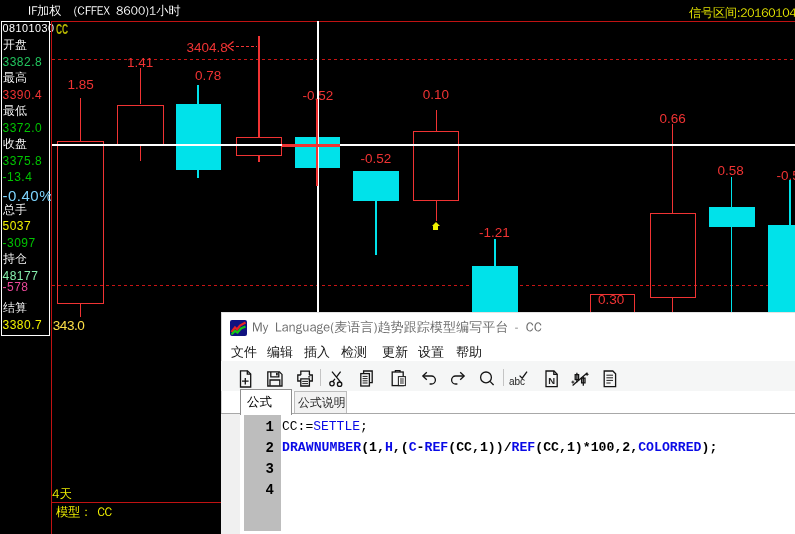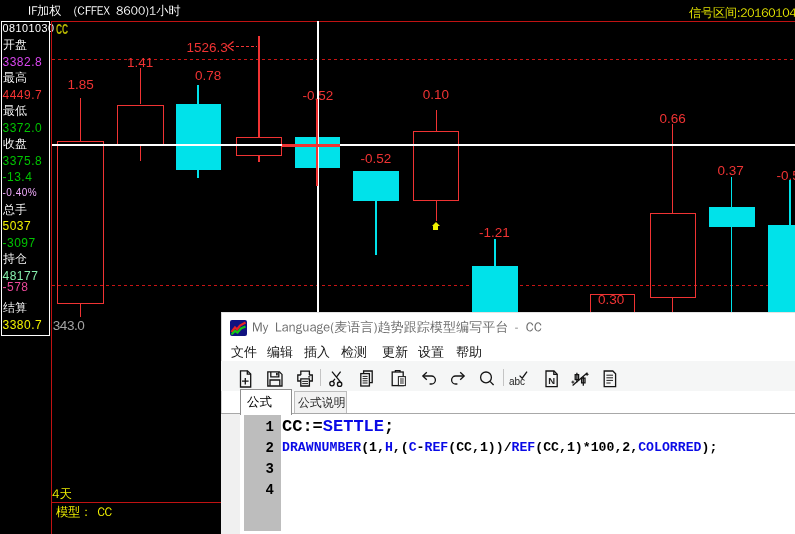--- a/index.html
+++ b/index.html
@@ -16,35 +16,35 @@
   </svg>
 <svg style="position:absolute;left:688.5px;top:5.8px;overflow:visible" width="116" height="15">
     <path transform="translate(0,10.8)" d="M6 1.5Q5.5 1.4 5 1.5Q5.1 0.6 5.1 -0.2V-2.5H10.9V1.5H10.1V0.6H5.9Q5.9 1.1 6 1.5ZM11.1 -4.3Q11.1 -4 11.1 -3.6Q10.5 -3.7 9.9 -3.7H6.3Q5.7 -3.7 5.1 -3.6Q5.1 -4 5.1 -4.3Q5.7 -4.3 6.3 -4.3H9.9Q10.5 -4.3 11.1 -4.3ZM11.1 -6Q11.1 -5.7 11.1 -5.3Q10.5 -5.4 9.9 -5.4H6.3Q5.7 -5.4 5.1 -5.3Q5.1 -5.7 5.1 -6Q5.7 -6 6.3 -6H9.9Q10.5 -6 11.1 -6ZM11.9 -7.8Q11.9 -7.4 11.9 -7.1Q11.3 -7.1 10.6 -7.1H5.6Q5 -7.1 4.4 -7.1Q4.4 -7.4 4.4 -7.8Q5 -7.7 5.6 -7.7H8L6.7 -9.3L7.4 -9.9L8.8 -8.2L8.2 -7.7H10.6Q11.3 -7.7 11.9 -7.8ZM10.1 -1.9H5.9V0H10.1ZM4.3 -9.5Q3.7 -7.8 3 -6.4V-0.1Q3 0.8 3 1.6Q2.5 1.6 2.1 1.6Q2.1 0.8 2.1 -0.1V-5.2Q1.5 -4.4 0.8 -3.7Q0.5 -4.1 0 -4.3Q0.7 -4.9 1.2 -5.5Q2.2 -6.6 2.6 -7.6Q3 -8.6 3.3 -9.7Q3.7 -9.5 4.3 -9.5Z M13.6 -4.5Q12.9 -4.5 12.2 -4.5Q12.2 -4.9 12.2 -5.2Q12.9 -5.2 13.6 -5.2H22.3Q23 -5.2 23.7 -5.2Q23.7 -4.9 23.7 -4.5Q23 -4.5 22.3 -4.5H16.7L16.3 -3.1H21.8L21.5 0.5Q21.5 0.9 21.1 1.1Q20.8 1.4 20.4 1.5Q19.9 1.6 18.9 1.6Q19.1 1 18.6 0.5Q19.1 0.6 19.8 0.6Q20.4 0.6 20.5 0.5Q20.6 0.4 20.6 0.2L20.9 -2.4H15.1L15.8 -4.5ZM14.6 -6.1Q14.7 -7.8 14.6 -9.6H21.2Q21.1 -7.8 21.2 -6.1ZM15.4 -8.9V-6.8H20.4V-8.9Z M32.7 -8.1Q33.2 -7.8 33.7 -7.6Q32.5 -6 31.3 -4.6Q32.9 -3.3 34.3 -1.8L33.5 -1.1Q32.2 -2.6 30.7 -3.9Q28.9 -2.1 27 -0.9Q26.8 -1.4 26.3 -1.7Q28.5 -3.1 30 -4.5Q28.5 -5.8 27 -6.8L27.5 -7.7Q29.2 -6.5 30.7 -5.2Q31.8 -6.6 32.7 -8.1ZM35.5 -9.6Q35.4 -9.3 35.5 -9Q34.9 -9 34.2 -9H25.6V0H35.7V0.6H24.7L24.7 -9.6H34.2Q34.9 -9.6 35.5 -9.6Z M40.3 -0.7H39.4V-7H44.2V-0.7H43.3V-1.3H40.3ZM43.3 -4.5V-6.3H40.3V-4.5ZM43.3 -3.8H40.3V-2H43.3ZM44.8 1.5Q44.9 0.9 44.5 0.5Q44.9 0.5 45.4 0.5Q45.8 0.6 46 0.5Q46.1 0.3 46.1 -0.2V-8.4H41.6Q40.9 -8.4 40.3 -8.4Q40.3 -8.8 40.3 -9.1Q40.9 -9.1 41.6 -9.1H46.9V0.1Q46.9 1.1 46.2 1.4Q45.5 1.6 44.8 1.5ZM37.7 1.6Q37.2 1.6 36.8 1.6Q36.8 0.8 36.8 -0.1V-6.6Q36.8 -7.4 36.8 -8.3Q37.2 -8.2 37.7 -8.3Q37.6 -7.4 37.6 -6.6V-0.1Q37.6 0.8 37.7 1.6ZM39.1 -7.5Q38.5 -8.5 37.7 -9.4L38.3 -10.1Q39.2 -9.1 39.9 -8Z M50.4 -4.9H49V-6.2H50.4ZM50.4 0H49V-1.4H50.4Z M57.8 0H51.8V-0.9L55.3 -3.6Q56.8 -4.7 56.8 -6Q56.8 -7 55.9 -7.4Q55.4 -7.7 54.8 -7.7Q53.9 -7.7 53.3 -7Q52.9 -6.5 52.8 -5.8L51.8 -6.1Q52.2 -7.7 53.5 -8.3Q54.1 -8.6 54.9 -8.6Q56.2 -8.6 57.1 -7.8L57.3 -7.5L57.6 -7.1Q57.8 -6.6 57.8 -6Q57.8 -4.4 56 -3L53.2 -0.9H57.8Z M65 -4.2Q65 -2.5 64.3 -1.2Q63.4 0.1 61.9 0.1Q60.1 0.1 59.2 -1.6Q58.7 -2.7 58.7 -4.2Q58.7 -6.1 59.5 -7.3Q60.3 -8.6 61.8 -8.6Q63.7 -8.6 64.5 -6.7Q65 -5.6 65 -4.2ZM64 -4Q64 -6.5 63 -7.3L62.7 -7.5Q62.3 -7.7 61.8 -7.7Q60.3 -7.7 59.9 -5.7Q59.7 -5 59.7 -4.3Q59.7 -1.9 60.7 -1.1Q61.2 -0.7 61.9 -0.7Q63.3 -0.7 63.8 -2.5Q64 -3.2 64 -4Z M72 0H66.1V-0.8H68.6V-7.2Q67.6 -6 66.3 -5.4V-6.4Q68 -7.3 68.9 -8.4H69.7V-0.8H72Z M79 -2.8Q79 -1.4 78 -0.6Q77.2 0.1 76 0.1Q74.2 0.1 73.3 -1.6Q72.8 -2.6 72.8 -4Q72.8 -6.3 73.9 -7.6Q74.7 -8.6 76.2 -8.6Q77.9 -8.6 78.7 -7.2Q78.8 -7 78.9 -6.7L78 -6.4Q77.5 -7.7 76.2 -7.7Q74.2 -7.7 73.8 -5.1Q73.7 -4.5 73.7 -3.8H73.8Q74.1 -4.8 75.2 -5.3Q75.7 -5.5 76.3 -5.5Q77.6 -5.5 78.4 -4.6Q79 -3.8 79 -2.8ZM78.1 -2.7Q78.1 -3.7 77.3 -4.3Q76.8 -4.7 76.1 -4.7Q75.1 -4.7 74.5 -3.9Q74 -3.4 74 -2.6Q74 -1.7 74.8 -1.1Q75.3 -0.7 76 -0.7Q77.1 -0.7 77.7 -1.5Q78.1 -2 78.1 -2.7Z M86.1 -4.2Q86.1 -2.5 85.3 -1.2Q84.5 0.1 83 0.1Q81.2 0.1 80.3 -1.6Q79.7 -2.7 79.7 -4.2Q79.7 -6.1 80.6 -7.3Q81.4 -8.6 82.9 -8.6Q84.7 -8.6 85.6 -6.7Q86.1 -5.6 86.1 -4.2ZM85 -4Q85 -6.5 84 -7.3L83.8 -7.5Q83.4 -7.7 82.9 -7.7Q81.4 -7.7 80.9 -5.7Q80.8 -5 80.8 -4.3Q80.8 -1.9 81.8 -1.1Q82.3 -0.7 83 -0.7Q84.4 -0.7 84.9 -2.5Q85 -3.2 85 -4Z M93.1 0H87.2V-0.8H89.7V-7.2Q88.6 -6 87.4 -5.4V-6.4Q89.1 -7.3 90 -8.4H90.7V-0.8H93.1Z M100.2 -4.2Q100.2 -2.5 99.4 -1.2Q98.5 0.1 97 0.1Q95.3 0.1 94.4 -1.6Q93.8 -2.7 93.8 -4.2Q93.8 -6.1 94.6 -7.3Q95.5 -8.6 96.9 -8.6Q98.8 -8.6 99.6 -6.7Q100.2 -5.6 100.2 -4.2ZM99.1 -4Q99.1 -6.5 98.1 -7.3L97.8 -7.5Q97.4 -7.7 96.9 -7.7Q95.4 -7.7 95 -5.7Q94.9 -5 94.9 -4.3Q94.9 -1.9 95.9 -1.1Q96.3 -0.7 97 -0.7Q98.4 -0.7 98.9 -2.5Q99.1 -3.2 99.1 -4Z M107.3 -2H105.9V0H104.9V-2H100.7V-2.7L104.6 -8.4H105.9V-2.8H107.3ZM104.9 -2.8V-7.6L101.8 -2.8Z M114.3 -2H112.9V0H111.9V-2H107.8V-2.7L111.6 -8.4H112.9V-2.8H114.3ZM111.9 -2.8V-7.6L108.9 -2.8Z" fill="#e8e800"></path>
   </svg>
 <div class="a" style="left:51px;top:20.5px;width:744px;height:1.2px;background:#c01212"></div>
 <div class="a" style="left:1px;top:20.8px;width:46.5px;height:313.4px;border:1px solid #fff;"></div>
 <div class="num" style="top:22.4px;color:#ffffff;font-size:10.8px">08101030</div>
 <svg style="position:absolute;left:3.0px;top:38.4px;overflow:visible" width="26" height="15">
     <path transform="translate(0,10.6)" d="M8.1 1.5Q7.6 1.4 7.2 1.5Q7.2 0.6 7.2 -0.3V-4.1H4.5V-3Q4.5 -1.4 3.6 -0.1Q2.6 1.1 1.1 1.6Q1 1 0.5 0.8Q1.8 0.5 2.7 -0.5Q3.7 -1.6 3.7 -3V-4.1H1.9Q1.2 -4.1 0.4 -4.1Q0.5 -4.5 0.4 -4.9Q1.2 -4.8 1.9 -4.8H3.7V-8.4H2.7Q2 -8.4 1.2 -8.4Q1.3 -8.8 1.2 -9.2Q2 -9.2 2.7 -9.2H9.4Q10.1 -9.2 10.9 -9.2Q10.8 -8.8 10.9 -8.4Q10.1 -8.4 9.4 -8.4H8.1V-4.8H10Q10.8 -4.8 11.5 -4.9Q11.5 -4.5 11.5 -4.1Q10.8 -4.1 10 -4.1H8.1V-0.3Q8.1 0.6 8.1 1.5ZM7.2 -4.8V-8.4H4.5V-4.8Z M13.7 -5.7Q13.1 -5.7 12.5 -5.7Q12.6 -6 12.5 -6.3Q13.1 -6.3 13.7 -6.3H15V-8.7Q15.6 -8.7 16.3 -8.7Q16.6 -9 16.9 -9.7Q17.3 -9.5 17.7 -9.4Q17.6 -9.1 17.4 -8.7H20.8V-6.3H21.9Q22.5 -6.3 23.1 -6.3Q23 -6 23.1 -5.7Q22.5 -5.7 21.9 -5.7H20.8V-3.7Q20.8 -3.3 20.5 -3Q20.1 -2.5 18.9 -2.6Q19 -3.1 18.6 -3.5Q18.9 -3.5 19.4 -3.5Q19.9 -3.5 20 -3.5Q20.1 -3.6 20.1 -4V-5.7H17.4L18.6 -4.4L17.9 -3.8L16.6 -5.3L17.1 -5.7H15.8V-5Q15.8 -3.9 15 -3Q14.1 -2.1 13 -1.8Q12.9 -2.3 12.5 -2.6Q13.5 -2.7 14.3 -3.4Q15 -4.1 15 -5L15 -5.7ZM16.6 -8.2H15.8V-6.3H17.9L16.6 -7.7L17.1 -8.2H16.9Q16.8 -8.1 16.7 -8Q16.6 -8.1 16.6 -8.2ZM20.1 -6.3V-8.2H17.4L18.6 -6.9L17.9 -6.3ZM23.5 0.7Q23.5 1 23.5 1.3Q22.9 1.3 22.3 1.3H13.7Q13.1 1.3 12.5 1.3Q12.6 1 12.5 0.7L13.9 0.8V-2.2H21.7V0.8H22.3Q22.9 0.8 23.5 0.7ZM19.2 0.8H20.9V-1.6H19.2ZM18.4 0.8V-1.6H17V0.8ZM16.1 0.8V-1.6H14.7Q14.7 -0.8 14.7 0.8Z" fill="#ffffff"></path>
   </svg>
-<div class="num" style="top:55.2px;color:#d946ef;font-size:12px">3382.8</div>
+<div class="num" style="top:55.2px;color:#22c55e;font-size:12px">3382.8</div>
 <svg style="position:absolute;left:3.0px;top:71.3px;overflow:visible" width="26" height="15">
     <path transform="translate(0,10.6)" d="M5.7 1.4Q5.2 1.4 4.8 1.4Q4.8 0.6 4.8 -0.2V-0.5Q3.4 -0.1 2.4 0.2L0.6 0.8Q0.6 0.2 0.4 -0.2Q1.2 -0.3 2 -0.4V-4.8H1.3Q0.8 -4.8 0.2 -4.7Q0.2 -5 0.2 -5.3Q0.8 -5.3 1.3 -5.3H10.3Q10.8 -5.3 11.4 -5.3Q11.3 -5 11.4 -4.7Q10.8 -4.8 10.3 -4.8H5.6V-1.2L6.2 -1.3L6.2 -0.9L5.6 -0.7V0.6Q7 0.2 8 -0.9Q7.2 -2 6.9 -3.5Q6.5 -3.5 6.1 -3.5Q6.1 -3.8 6.1 -4.1Q6.6 -4 7.2 -4H10.2Q10.1 -2.2 8.9 -0.8Q9.9 0.2 11.4 0.5Q11.1 0.8 11 1.3Q9.5 0.9 8.5 -0.2Q7.5 0.8 6.1 1.3Q5.9 1 5.6 0.7Q5.6 1.1 5.7 1.4ZM2.1 -6.1Q2.2 -7.8 2.1 -9.5H9.6Q9.5 -7.8 9.6 -6.1ZM7.6 -3.5Q7.9 -2.3 8.4 -1.4Q9.1 -2.4 9.4 -3.5ZM4.8 -3.9V-4.8H2.8V-3.9ZM4.8 -2.4V-3.4H2.8V-2.4ZM4.8 -1.8H2.8V-0.5Q3.7 -0.7 4.8 -1ZM2.9 -8.9V-8H8.8V-8.9ZM2.9 -7.5V-6.6H8.8V-7.5Z M16 -0.1H15.2V-2.7H20.5V-0.4H16ZM22 0.1V-3.6H13.9L13.9 -0.2Q13.9 0.6 13.9 1.4Q13.5 1.4 13.1 1.4Q13.1 0.6 13.1 -0.2V-4.2L22.8 -4.2V0.4Q22.8 0.8 22.5 1.1Q22 1.5 20.7 1.5Q20.8 0.9 20.5 0.5Q20.8 0.6 21.3 0.6Q21.8 0.6 21.9 0.5Q22 0.4 22 0.1ZM15 -5.1Q15.2 -6.3 15 -7.4H20.7Q20.6 -6.3 20.7 -5.1ZM23.3 -8.9Q23.2 -8.6 23.3 -8.3Q22.7 -8.3 22.1 -8.3H18.3Q18.3 -8.3 18.2 -8.3H13.7Q13.1 -8.3 12.5 -8.3Q12.6 -8.6 12.5 -8.9Q13.1 -8.9 13.7 -8.9H17.4L16.5 -9.5L17 -10.2L18.8 -9.1L18.7 -8.9H22.1Q22.7 -8.9 23.3 -8.9ZM19.7 -2.1H16V-0.9H19.7ZM15.8 -6.9V-5.7H19.9L19.9 -6.9Z" fill="#ffffff"></path>
   </svg>
-<div class="num" style="top:88.1px;color:#f23333;font-size:12px">4449.7</div>
+<div class="num" style="top:88.1px;color:#f23333;font-size:12px">3390.4</div>
 <svg style="position:absolute;left:3.0px;top:104.1px;overflow:visible" width="26" height="15">
     <path transform="translate(0,10.6)" d="M5.7 1.4Q5.2 1.4 4.8 1.4Q4.8 0.6 4.8 -0.2V-0.5Q3.4 -0.1 2.4 0.2L0.6 0.8Q0.6 0.2 0.4 -0.2Q1.2 -0.3 2 -0.4V-4.8H1.3Q0.8 -4.8 0.2 -4.7Q0.2 -5 0.2 -5.3Q0.8 -5.3 1.3 -5.3H10.3Q10.8 -5.3 11.4 -5.3Q11.3 -5 11.4 -4.7Q10.8 -4.8 10.3 -4.8H5.6V-1.2L6.2 -1.3L6.2 -0.9L5.6 -0.7V0.6Q7 0.2 8 -0.9Q7.2 -2 6.9 -3.5Q6.5 -3.5 6.1 -3.5Q6.1 -3.8 6.1 -4.1Q6.6 -4 7.2 -4H10.2Q10.1 -2.2 8.9 -0.8Q9.9 0.2 11.4 0.5Q11.1 0.8 11 1.3Q9.5 0.9 8.5 -0.2Q7.5 0.8 6.1 1.3Q5.9 1 5.6 0.7Q5.6 1.1 5.7 1.4ZM2.1 -6.1Q2.2 -7.8 2.1 -9.5H9.6Q9.5 -7.8 9.6 -6.1ZM7.6 -3.5Q7.9 -2.3 8.4 -1.4Q9.1 -2.4 9.4 -3.5ZM4.8 -3.9V-4.8H2.8V-3.9ZM4.8 -2.4V-3.4H2.8V-2.4ZM4.8 -1.8H2.8V-0.5Q3.7 -0.7 4.8 -1ZM2.9 -8.9V-8H8.8V-8.9ZM2.9 -7.5V-6.6H8.8V-7.5Z M20.8 0.8 20 1.3 18.8 -0.3 19.5 -0.9ZM17.4 -4.5V-0.1L19.3 -1.8L19.7 -1.3Q19.2 -1 18.4 -0.1Q17.5 0.9 16.9 1.5L16.4 0.9Q16.5 0.5 16.5 0V-6.7Q16.5 -7.5 16.5 -8.4Q16.9 -8.3 17.4 -8.4Q17.4 -8.3 17.4 -8.2Q18.1 -8.1 19.5 -8.3V-8.4Q19.6 -8.4 19.7 -8.4Q20.8 -8.6 21.2 -8.8Q21.7 -9 22 -9.3Q22.2 -9 22.5 -8.6Q22.2 -8.3 21.8 -8.1Q21.3 -8 20.4 -7.8L20.3 -6.4Q20.3 -5.5 20.4 -5.2H21.9Q22.6 -5.2 23.3 -5.2Q23.2 -4.8 23.3 -4.5Q22.6 -4.5 21.9 -4.5H20.4Q20.8 -1.5 22.7 0.2Q22.7 -0.7 22.6 -1.6Q23 -1.3 23.5 -1.3Q23.6 -0.1 23.5 1Q23.5 1.3 23.1 1.4Q23 1.5 22.8 1.4Q20 -0.7 19.6 -4.5ZM17.4 -7.5V-5.2H19.5L19.5 -7.7ZM16.1 -9.2Q15.6 -7.6 14.9 -6.3V-0.1Q14.9 0.8 14.9 1.6Q14.5 1.5 14 1.6Q14.1 0.8 14.1 -0.1V-5Q13.5 -4.3 12.7 -3.6Q12.5 -4 12 -4.2Q12.6 -4.8 13.2 -5.4Q14.1 -6.4 14.6 -7.4Q14.9 -8.4 15.2 -9.5Q15.6 -9.3 16.1 -9.2Z" fill="#ffffff"></path>
   </svg>
 <div class="num" style="top:120.9px;color:#00c400;font-size:12px">3372.0</div>
 <svg style="position:absolute;left:3.0px;top:136.9px;overflow:visible" width="26" height="15">
     <path transform="translate(0,10.6)" d="M3.9 1.4Q3.4 1.4 3 1.4Q3 0.6 3 -0.3V-2.4Q2.1 -2.1 0.7 -1.4L0.5 -2.2Q0.6 -2.4 0.6 -2.7V-5.8Q0.6 -6.7 0.6 -7.5Q1 -7.5 1.5 -7.5Q1.4 -6.7 1.4 -5.8V-2.6L3 -3.1V-7.7Q3 -8.6 3 -9.4Q3.4 -9.4 3.9 -9.4Q3.9 -8.6 3.9 -7.7V-0.3Q3.9 0.6 3.9 1.4ZM6.3 -9.4Q6.8 -9.3 7.3 -9.3Q7.1 -8.2 6.8 -7.3L6.7 -7.1H9.8Q10.4 -7.1 11.1 -7.1Q11.1 -6.8 11.1 -6.4L9.7 -6.4Q9.6 -3.6 8.4 -1.7Q9.6 -0.2 11.6 0.6Q11.2 0.8 11 1.3Q9.1 0.5 8 -1Q6.7 0.9 4.5 1.7Q4.4 1.1 4 0.8Q6.3 0.1 7.5 -1.7Q6.4 -3.4 6.2 -5.6Q5.7 -4.5 4.9 -3.4Q4.6 -3.7 4 -3.8Q4.6 -4.5 5.1 -5.5Q5.7 -6.5 6 -7.5Q6.2 -8.5 6.3 -9.4ZM6.9 -6.4Q6.9 -5.2 7.2 -4.2Q7.5 -3.2 7.9 -2.4Q8.7 -4.1 8.8 -6.4Z M13.7 -5.7Q13.1 -5.7 12.5 -5.7Q12.6 -6 12.5 -6.3Q13.1 -6.3 13.7 -6.3H15V-8.7Q15.6 -8.7 16.3 -8.7Q16.6 -9 16.9 -9.7Q17.3 -9.5 17.7 -9.4Q17.6 -9.1 17.4 -8.7H20.8V-6.3H21.9Q22.5 -6.3 23.1 -6.3Q23 -6 23.1 -5.7Q22.5 -5.7 21.9 -5.7H20.8V-3.7Q20.8 -3.3 20.5 -3Q20.1 -2.5 18.9 -2.6Q19 -3.1 18.6 -3.5Q18.9 -3.5 19.4 -3.5Q19.9 -3.5 20 -3.5Q20.1 -3.6 20.1 -4V-5.7H17.4L18.6 -4.4L17.9 -3.8L16.6 -5.3L17.1 -5.7H15.8V-5Q15.8 -3.9 15 -3Q14.1 -2.1 13 -1.8Q12.9 -2.3 12.5 -2.6Q13.5 -2.7 14.3 -3.4Q15 -4.1 15 -5L15 -5.7ZM16.6 -8.2H15.8V-6.3H17.9L16.6 -7.7L17.1 -8.2H16.9Q16.8 -8.1 16.7 -8Q16.6 -8.1 16.6 -8.2ZM20.1 -6.3V-8.2H17.4L18.6 -6.9L17.9 -6.3ZM23.5 0.7Q23.5 1 23.5 1.3Q22.9 1.3 22.3 1.3H13.7Q13.1 1.3 12.5 1.3Q12.6 1 12.5 0.7L13.9 0.8V-2.2H21.7V0.8H22.3Q22.9 0.8 23.5 0.7ZM19.2 0.8H20.9V-1.6H19.2ZM18.4 0.8V-1.6H17V0.8ZM16.1 0.8V-1.6H14.7Q14.7 -0.8 14.7 0.8Z" fill="#ffffff"></path>
   </svg>
 <div class="num" style="top:153.8px;color:#00c400;font-size:12px">3375.8</div>
 <div class="num" style="top:170.2px;color:#00c400;font-size:12px">-13.4</div>
-<div class="num" style="top:186.6px;color:#f0abfc;font-size:10px">-0.40%</div>
+<div class="num" style="top:186.6px;color:#7dd3fc;font-size:15px">-0.40%</div>
 <svg style="position:absolute;left:3.0px;top:202.6px;overflow:visible" width="26" height="15">
     <path transform="translate(0,10.6)" d="M3.1 -3.1H2.2V-7.3H4.6Q3.8 -8.2 2.8 -9.1L3.4 -9.7Q4.4 -8.8 5.3 -7.8L4.7 -7.3H6.9Q6.6 -7.5 6.3 -7.5L6.9 -8.2Q7.6 -9.1 7.6 -9.1L8.3 -9.9Q8.6 -9.6 9 -9.3L8.3 -8.5L7.5 -7.7L7.1 -7.3H9.8V-3.1H8.9V-3.8H3.1ZM8.9 -6.7H3.1V-4.4H8.9ZM10.9 0.9Q10.2 -0.2 9.4 -1.1L10.1 -1.7Q10.9 -0.7 11.7 0.4ZM6.6 -0.6Q6 -1.6 5.2 -2.4L5.8 -3Q6.8 -2.2 7.4 -1ZM8.9 -0.9Q9.3 -0.7 9.7 -0.6L9.4 0.9Q9.3 1.2 9.2 1.4Q9 1.6 8.8 1.6H4.3Q3.8 1.6 3.4 1.2Q3.1 0.9 3.1 0.4V-1Q3.1 -1.8 3 -2.6Q3.5 -2.6 4 -2.6Q3.9 -1.8 3.9 -1V0.4Q3.9 0.6 4 0.7Q4.2 0.9 4.3 0.9H8.2Q8.4 0.9 8.5 0.7Q8.7 0.6 8.7 0.3ZM-0.1 0.8Q0.7 -0.5 1.3 -1.9L2.1 -1.6Q1.5 -0.1 0.7 1.2Z M17.5 -0.2V-3.2H13.7Q13 -3.2 12.2 -3.1Q12.3 -3.5 12.2 -3.9Q13 -3.9 13.7 -3.9H17.5V-5.9H15Q14.3 -5.9 13.5 -5.9Q13.6 -6.3 13.5 -6.7Q14.3 -6.7 15 -6.7H17.5V-8.8Q15.4 -8.7 13.3 -8.5L12.9 -9.4Q14.8 -9.3 17.8 -9.6Q20.4 -9.8 21.9 -10Q21.9 -9.5 21.9 -9Q20.7 -9 18.3 -8.9V-6.7H20.7Q21.5 -6.7 22.2 -6.7Q22.2 -6.3 22.2 -5.9Q21.5 -5.9 20.7 -5.9H18.3V-3.9H22Q22.8 -3.9 23.5 -3.9Q23.5 -3.5 23.5 -3.1Q22.8 -3.2 22 -3.2H18.3V0.1Q18.3 0.9 17.8 1.2Q17.3 1.6 16.1 1.6Q16.2 0.9 15.8 0.5Q16.2 0.5 16.7 0.5Q17.2 0.6 17.3 0.4Q17.5 0.3 17.5 -0.2Z" fill="#ffffff"></path>
   </svg>
 <div class="num" style="top:219.4px;color:#f2f200;font-size:12px">5037</div>
 <div class="num" style="top:235.9px;color:#00c400;font-size:12px">-3097</div>
 <svg style="position:absolute;left:3.0px;top:251.9px;overflow:visible" width="26" height="15">
     <path transform="translate(0,10.6)" d="M7.3 -1.3 6.6 -0.7 5.2 -2.4 5.9 -3ZM8.6 0V-3.2H5.9Q5.3 -3.2 4.7 -3.2Q4.7 -3.5 4.7 -3.8Q5.3 -3.8 5.9 -3.8H8.6Q8.6 -4.3 8.6 -4.9Q9 -4.8 9.5 -4.9Q9.4 -4.3 9.4 -3.8H10.4Q11 -3.8 11.6 -3.8Q11.6 -3.5 11.6 -3.2Q11 -3.2 10.4 -3.2H9.4V0.3Q9.4 0.8 9.1 1.1Q8.6 1.5 7.3 1.5Q7.4 1 7 0.5Q7.4 0.6 7.9 0.6Q8.4 0.6 8.5 0.5Q8.6 0.4 8.6 0ZM11.3 -5.8Q11.3 -5.4 11.3 -5.1Q10.7 -5.1 10.1 -5.1H6Q5.3 -5.1 4.7 -5.1Q4.8 -5.4 4.7 -5.8Q5.3 -5.7 6 -5.7H7.6V-7.4H6.3Q5.7 -7.4 5.1 -7.3Q5.2 -7.7 5.1 -8Q5.7 -8 6.3 -8H7.6V-8.1Q7.6 -9 7.5 -9.8Q8 -9.8 8.4 -9.8Q8.4 -9 8.4 -8.1V-8H9.8Q10.4 -8 11 -8Q10.9 -7.7 11 -7.3Q10.4 -7.4 9.8 -7.4H8.4V-5.7H10.1Q10.7 -5.7 11.3 -5.8ZM0.1 -3.3Q1.3 -3.5 2.4 -3.9V-6.4H1.6Q0.9 -6.4 0.3 -6.4Q0.3 -6.7 0.3 -7Q0.9 -7 1.6 -7H2.4V-8Q2.4 -8.8 2.4 -9.6Q2.9 -9.6 3.4 -9.6Q3.3 -8.8 3.3 -8V-7L4.8 -7Q4.8 -6.7 4.8 -6.4L3.3 -6.4V-4.3L4.6 -4.8L4.7 -4.3L3.3 -3.7V0.2Q3.3 1.2 2.5 1.5Q1.8 1.7 1 1.6Q1.1 1 0.7 0.7Q1.1 0.7 1.6 0.7Q2.1 0.7 2.2 0.6Q2.4 0.5 2.4 -0.1V-3.3L1.8 -3L0.6 -2.4Q0.4 -3 0.1 -3.3Z M16.9 1.4Q16.4 1.4 16 1Q15.6 0.7 15.6 0.1L15.6 -5.1L20.5 -5.1V-2.3Q20.5 -1.8 19.9 -1.5Q19.3 -1.1 18.5 -1.1Q18.6 -1.7 18.2 -2.2Q18.5 -2.2 19 -2.2Q19.5 -2.2 19.5 -2.2Q19.6 -2.3 19.6 -2.4V-4.3L16.5 -4.3V0.1Q16.5 0.3 16.6 0.4Q16.8 0.6 16.9 0.6H21.4Q21.9 0.6 22 0.1L22.3 -1.1Q22.7 -0.9 23.1 -0.8L22.8 0.8Q22.7 1 22.5 1.2Q22.3 1.4 22.1 1.4ZM17.7 -9.7Q18.1 -9.4 18.6 -9.2L18.3 -8.7Q18.7 -8.2 19.3 -7.5Q20.3 -6.3 21.8 -5.5Q22.6 -5 23.5 -4.7Q23.1 -4.4 22.9 -4Q21.2 -4.6 19.9 -5.8Q18.7 -6.9 17.9 -8Q16.5 -6 14.7 -4.6Q13.8 -3.9 12.8 -3.5Q12.6 -4 12.2 -4.3Q13.2 -4.7 14.2 -5.3Q15.7 -6.3 16.4 -7.5Q17.1 -8.5 17.7 -9.7Z" fill="#ffffff"></path>
   </svg>
 <div class="num" style="top:268.7px;color:#86efac;font-size:12px">48177</div>
 <div class="num" style="top:280px;color:#ec4899;font-size:12px">-578</div>
@@ -93,28 +93,28 @@
 <div class="a" style="left:433.1px;top:226.0px;width:5.2px;height:4.3px;background:#f2f200"></div>
 <div class="lbl" style="left:67.4px;top:77.1px">1.85</div>
 <div class="lbl" style="left:127.1px;top:55.2px">1.41</div>
 <div class="lbl" style="left:195px;top:68.2px">0.78</div>
 <div class="lbl" style="left:302.6px;top:88.2px">-0.52</div>
 <div class="lbl" style="left:360.4px;top:151px">-0.52</div>
 <div class="lbl" style="left:422.8px;top:86.5px">0.10</div>
 <div class="lbl" style="left:478.9px;top:225px">-1.21</div>
 <div class="lbl" style="left:597.9px;top:292px">0.30</div>
 <div class="lbl" style="left:659.4px;top:110.6px">0.66</div>
-<div class="lbl" style="left:717.5px;top:162.9px">0.37</div>
+<div class="lbl" style="left:717.5px;top:162.9px">0.58</div>
 <div class="lbl" style="left:776.4px;top:167.6px">-0.5</div>
-<div class="lbl" style="left:186.5px;top:40.0px">1526.3</div>
+<div class="lbl" style="left:186.5px;top:40.0px">3404.8</div>
 <div class="a" style="left:231px;top:45.8px;width:26px;height:1.2px;background:repeating-linear-gradient(90deg,#f03333 0 3px,transparent 3px 5px)"></div>
 <svg class="a" style="left:226px;top:41px" width="10" height="11" viewBox="0 0 10 11">
     <path d="M7.5,0.5 L1.5,5.2 M1.5,5.2 L7.5,9.8" stroke="#f03333" stroke-width="1.4" fill="none"></path>
   </svg>
-<div class="lbl" style="left:52.7px;top:318.2px;color:#a3a3a3;letter-spacing:-.4px">343.0</div>
+<div class="lbl" style="left:52.7px;top:318.2px;color:#fde047;letter-spacing:-.4px">343.0</div>
 <div class="a" style="left:56px;top:20.6px;color:#b8b800;font-size:14px;font-weight:bold;transform:scaleX(.6);transform-origin:0 0;white-space:nowrap">CC</div>
 <svg style="position:absolute;left:52.0px;top:486.8px;overflow:visible" width="21" height="15">
     <path transform="translate(0,11.0)" d="M7.1 -2H5.7V0H4.7V-2H0.4V-2.7L4.3 -8.6H5.7V-2.8H7.1ZM4.7 -2.8V-7.7L1.5 -2.8Z M10 -5.1Q9.3 -5.1 8.5 -5Q8.5 -5.4 8.5 -5.9Q9.3 -5.8 10 -5.8H13.1V-8.9H11.1Q10.3 -8.9 9.5 -8.9Q9.6 -9.3 9.5 -9.7Q10.3 -9.7 11.1 -9.7H16.3Q17.1 -9.7 17.9 -9.7Q17.8 -9.3 17.9 -8.9Q17.1 -8.9 16.3 -8.9H14V-5.8H17.4Q18.2 -5.8 19 -5.9Q18.9 -5.4 19 -5Q18.2 -5.1 17.4 -5.1H14.2Q14.8 -3 15.8 -1.7Q17.2 -0.1 19.4 0.4Q19 0.8 18.9 1.3Q17.1 0.8 15.8 -0.5Q14.5 -1.8 13.7 -3.7Q13.2 -2 11.9 -0.6Q10.6 0.7 8.8 1.3Q8.6 0.8 8 0.6Q10.1 0.1 11.5 -1.5Q12.9 -3.1 13.1 -5.1Z" fill="#f2f200"></path>
   </svg>
 <svg style="position:absolute;left:55.5px;top:505.4px;overflow:visible" width="57" height="15">
     <path transform="translate(0,11.0)" d="M5.6 -1.5Q5.1 -1.5 4.5 -1.5Q4.6 -1.7 4.5 -2Q5.1 -2 5.6 -2H7.6Q7.6 -2.2 7.6 -2.3V-3H5.4Q5.5 -4.9 5.4 -6.8H6.3V-8.2H5.5Q5 -8.2 4.5 -8.2Q4.5 -8.4 4.5 -8.7Q5 -8.7 5.5 -8.7H6.3Q6.2 -9.4 6.2 -10.1Q6.7 -10.1 7.1 -10.1Q7.1 -9.4 7.1 -8.7H9Q9 -9.4 9 -10.1Q9.4 -10.1 9.8 -10.1Q9.8 -9.4 9.8 -8.7H10.8Q11.3 -8.7 11.8 -8.7Q11.8 -8.4 11.8 -8.2Q11.3 -8.2 10.8 -8.2H9.8V-6.8H10.7Q10.6 -4.9 10.7 -3H8.4L8.4 -2H10.8Q11.3 -2 11.8 -2Q11.8 -1.7 11.8 -1.5Q11.3 -1.5 10.8 -1.5H8.8Q9.9 0.3 12 0.6Q11.6 0.9 11.5 1.4Q10.5 1.2 9.6 0.5Q8.8 -0.2 8.2 -1.2Q7.8 -0.2 6.9 0.5Q6 1.3 4.8 1.6Q4.7 1.1 4.2 0.8Q5.3 0.7 6.2 0Q7.1 -0.6 7.4 -1.5ZM6.2 -6.2V-5.1H9.9V-6.2ZM6.2 -4.6V-3.5H9.9V-4.6ZM9 -6.8V-8.2H7.1V-6.8ZM0.9 -1.3Q0.6 -1.6 0 -1.6Q0.8 -3 1.5 -5L2.1 -6.7L0.5 -6.7Q0.5 -7 0.5 -7.3L2.2 -7.2V-8.6Q2.2 -9.4 2.2 -10.2Q2.7 -10.2 3.1 -10.2Q3.1 -9.4 3.1 -8.6V-7.2L4.7 -7.3Q4.7 -7 4.7 -6.7L3.1 -6.7V-5.4L3.5 -5.6L4.6 -4.1L3.8 -3.6L3.1 -4.6V-0.3Q3.1 0.5 3.1 1.4Q2.7 1.3 2.2 1.4Q2.2 0.5 2.2 -0.3V-4.2Q1.9 -3.5 1.5 -2.6Z M22.2 -4.5V-8.4Q22.2 -9.3 22.1 -10.1Q22.6 -10.1 23 -10.1Q23 -9.3 23 -8.4V-4.2Q23 -3.6 22.6 -3.3Q22.1 -2.8 20.8 -2.9Q20.9 -3.5 20.5 -3.9Q20.9 -3.9 21.4 -3.9Q21.9 -3.8 22 -3.9Q22.2 -4 22.2 -4.5ZM20.6 -4.6Q20.2 -4.6 19.7 -4.6Q19.7 -5.4 19.7 -6.3V-7.6Q19.7 -8.5 19.7 -9.3Q20.2 -9.3 20.6 -9.3Q20.6 -8.5 20.6 -7.6V-6.3Q20.6 -5.4 20.6 -4.6ZM17.3 -3.3Q16.9 -3.4 16.4 -3.3Q16.4 -4.2 16.4 -5.1V-6.4H14.9Q15 -5.1 14.4 -4.1Q13.9 -3.2 13.1 -2.7Q12.9 -3.1 12.4 -3.3Q13.2 -3.7 13.6 -4.4Q14.1 -5.2 14.1 -6.4H13.4Q12.7 -6.4 12.1 -6.4Q12.1 -6.8 12.1 -7.1Q12.7 -7.1 13.4 -7.1H14.1V-9.1L12.8 -9.1Q12.8 -9.4 12.8 -9.7Q13.4 -9.7 14 -9.7H17.3Q17.9 -9.7 18.6 -9.7Q18.5 -9.4 18.6 -9.1Q17.9 -9.1 17.3 -9.1V-7.1L18.9 -7.1Q18.9 -6.8 18.9 -6.4L17.3 -6.4V-5.1Q17.3 -4.2 17.3 -3.3ZM16.4 -7.1V-9.1H14.9V-7.1ZM23.9 0.7Q23.8 1.1 23.9 1.4Q23.2 1.4 22.5 1.4H13.5Q12.8 1.4 12.1 1.4Q12.2 1.1 12.1 0.7Q12.8 0.8 13.5 0.8H17.5V-1.1H14.6Q13.9 -1.1 13.3 -1.1Q13.3 -1.4 13.3 -1.7Q13.9 -1.7 14.6 -1.7H17.5L17.5 -3.3Q18 -3.2 18.4 -3.3L18.4 -1.7H21.4Q22.1 -1.7 22.8 -1.7Q22.7 -1.4 22.8 -1.1Q22.1 -1.1 21.4 -1.1H18.4V0.8H22.5Q23.2 0.8 23.9 0.7Z M30.7 -4.9H29.4V-6.3H30.7ZM30.7 0H29.4V-1.4H30.7Z M48.5 -2.7Q48 -0.3 46.1 0.1Q45.7 0.1 45.4 0.1Q43.4 0.1 42.5 -1.6Q41.9 -2.8 41.9 -4.4Q41.9 -6.4 42.9 -7.6Q43.9 -8.7 45.5 -8.7Q47.3 -8.7 48.1 -7.1Q48.4 -6.6 48.5 -6L47.5 -5.8Q47 -7.6 45.7 -7.8Q45.6 -7.8 45.4 -7.8Q43.9 -7.8 43.3 -6Q43 -5.2 43 -4.3Q43 -2.6 43.8 -1.6Q44.4 -0.8 45.4 -0.8Q47 -0.8 47.5 -2.7Q47.6 -2.8 47.6 -2.9Z M55.7 -2.7Q55.1 -0.3 53.2 0.1Q52.9 0.1 52.5 0.1Q50.6 0.1 49.6 -1.6Q49 -2.8 49 -4.4Q49 -6.4 50.1 -7.6Q51 -8.7 52.6 -8.7Q54.4 -8.7 55.3 -7.1Q55.5 -6.6 55.7 -6L54.7 -5.8Q54.2 -7.6 52.9 -7.8Q52.7 -7.8 52.6 -7.8Q51 -7.8 50.4 -6Q50.2 -5.2 50.2 -4.3Q50.2 -2.6 50.9 -1.6Q51.5 -0.8 52.5 -0.8Q54.1 -0.8 54.7 -2.7Q54.7 -2.8 54.7 -2.9Z" fill="#f2f200"></path>
   </svg>
 <div class="a" style="left:221px;top:312px;width:574px;height:222px;background:#fff;border-left:1px solid #d7d7d7;border-top:1px solid #e3e3e3;box-sizing:border-box;z-index:5"></div>
 <svg class="a" style="left:229.5px;top:319.5px;z-index:6" width="17" height="16" viewBox="0 0 17 16">
 <rect x="0" y="0" width="17" height="16" rx="2" fill="#101280"></rect>
@@ -221,13 +221,13 @@
   </svg>
 <svg style="position:absolute;z-index:8;left:297.5px;top:396.4px;overflow:visible" width="49" height="14">
     <path transform="translate(0,10.5)" d="M7.8 -2.2Q8.9 -0.6 10 1.2L9.1 1.7L8.3 0.3L7.6 0.3L1.9 1.2L1.8 0.5Q2.1 0.4 2.3 0.2Q2.9 -0.5 3.9 -2.3Q4.9 -4.1 5.1 -5Q5.6 -4.8 6.1 -4.6Q5.8 -4 4.7 -2.1Q3.5 -0.2 3.1 0.3L7.5 -0.3L7.9 -0.4L7 -1.7ZM11.4 -3.9Q11 -3.7 10.7 -3.3Q9 -4.3 7.9 -6Q6.9 -7.5 6.4 -9.4L7.2 -9.6Q7.8 -7.5 8.8 -6.1Q9.8 -4.8 11.4 -3.9ZM3.8 -9.1Q4.3 -8.9 4.8 -8.9Q4 -6.2 2.3 -4.2Q1.7 -3.4 0.9 -2.8Q0.6 -3.3 0.1 -3.5Q1 -4.2 1.8 -5Q2.6 -5.9 3 -6.8Q3.5 -7.9 3.8 -9.1Z M21.3 -7.4Q20.6 -8.3 19.8 -9.1L20.5 -9.8Q21.3 -8.9 22.1 -8ZM14.9 -4.2H13.9Q13.2 -4.2 12.5 -4.1Q12.5 -4.5 12.5 -4.9Q13.2 -4.8 13.9 -4.8H16.5Q17.2 -4.8 17.9 -4.9Q17.9 -4.5 17.9 -4.1Q17.2 -4.2 16.5 -4.2H15.7V-0.9Q16.7 -1.1 18.6 -1.7L18.6 -1.1Q14.6 0 12.3 0.8Q12.3 0.2 12.1 -0.2Q13.4 -0.4 14.9 -0.7ZM13.7 -6.7Q13 -6.7 12.4 -6.7Q12.4 -7 12.4 -7.4Q13 -7.4 13.7 -7.4H18.4L18.4 -9.8Q18.9 -9.7 19.3 -9.8L19.3 -7.4H22Q22.6 -7.4 23.3 -7.4Q23.3 -7 23.3 -6.7Q22.6 -6.7 22 -6.7H19.3Q19.3 -2.8 21.2 -0.8Q21.7 -0.2 22.4 0.3Q22.4 -0.7 22.3 -1.6Q22.7 -1.3 23.2 -1.3Q23.3 -0.2 23.2 1Q23.2 1.2 23.1 1.3Q22.9 1.5 22.6 1.4Q21.1 0.6 20.1 -0.8Q19.1 -2.1 18.7 -3.9Q18.5 -5 18.5 -6.7Z M32.9 1.3Q32.4 1.3 32.1 0.9Q31.7 0.6 31.7 0.1V-3.3H30.8Q30.8 -2.1 30.3 -1Q29.9 0 29 0.8Q28.2 1.5 27.1 1.7Q26.8 1.1 26.3 0.8Q27.9 0.7 28.7 -0.1Q29.2 -0.6 29.6 -1.4Q30 -2.3 29.9 -3.3H28.4Q28.6 -5.1 28.4 -7H31.5L31.7 -7.6Q32.2 -8.9 32.5 -9.6Q32.9 -9.4 33.3 -9.3L32.4 -7H34.1Q33.9 -5.1 34 -3.3H32.6V0.1Q32.6 0.3 32.7 0.4Q32.8 0.6 33 0.6L34.2 0.5Q34.3 0.5 34.4 0.5Q34.4 0.4 34.4 0.3L34.5 -0.2L34.7 -1.8Q35 -1.6 35.5 -1.6L35.2 0.4Q35.2 1 35 1.2Q34.9 1.3 34.8 1.3ZM30.2 -7Q29.4 -8.1 28.5 -9.1L29.2 -9.7Q30.1 -8.7 30.9 -7.5ZM29.2 -6.4V-3.9H33.2L33.2 -6.4ZM23.9 -4.9Q23.9 -5.2 23.9 -5.5Q24.5 -5.4 25.1 -5.4H26.5V-0.9L27.4 -1.9L27.7 -2.3L28.2 -1.9L27.8 -1.6L26.2 0.5L25.6 0Q25.7 -0.2 25.7 -0.4V-4.9ZM25.8 -6.9Q25.1 -8 24.2 -9.1L25 -9.6Q25.9 -8.5 26.7 -7.3Z M45.6 -0.2V-3.1H42.6Q42.6 -1.5 41.7 -0.3Q40.9 1 39.5 1.5Q39.3 1 38.8 0.8Q40.1 0.5 40.9 -0.6Q41.8 -1.6 41.8 -3.1L41.8 -9.4L46.4 -9.3V0.1Q46.4 0.9 45.9 1.2Q45.4 1.5 44.3 1.5Q44.4 1 44 0.5Q44.4 0.6 44.9 0.6Q45.3 0.6 45.5 0.5Q45.6 0.4 45.6 -0.2ZM37.3 -1.4H36.5V-9H40.4V-1.4H39.5V-2H37.3ZM45.6 -6.3V-8.7H42.6V-6.3Q43.1 -6.3 43.6 -6.3ZM45.6 -3.7V-5.7H43.6Q43.1 -5.7 42.6 -5.6L42.6 -3.7ZM39.5 -5.8V-8.4H37.3V-5.8ZM39.5 -5.2H37.3V-2.6H39.5Z" fill="#222"></path>
   </svg>
 <div class="a" style="left:221px;top:414.2px;width:19px;height:119.8px;background:#f0f0f0;z-index:6"></div>
 <div class="a" style="left:244px;top:414.2px;width:36.5px;height:117px;background:#bdbdbd;z-index:6"></div>
 <div class="a" style="left:244px;top:420.8px;width:30px;text-align:right;z-index:7;font-family:'Liberation Mono',monospace;font-weight:bold;font-size:14px;color:#000;line-height:12px">1</div>
 <div class="a" style="left:244px;top:441.9px;width:30px;text-align:right;z-index:7;font-family:'Liberation Mono',monospace;font-weight:bold;font-size:14px;color:#000;line-height:12px">2</div>
 <div class="a" style="left:244px;top:463.0px;width:30px;text-align:right;z-index:7;font-family:'Liberation Mono',monospace;font-weight:bold;font-size:14px;color:#000;line-height:12px">3</div>
 <div class="a" style="left:244px;top:484.1px;width:30px;text-align:right;z-index:7;font-family:'Liberation Mono',monospace;font-weight:bold;font-size:14px;color:#000;line-height:12px">4</div>
-<div class="a" style="left:282px;top:419.7px;z-index:7;font-family:'Liberation Mono',monospace;font-weight:bold;font-size:17px;color:#000;line-height:13px;white-space:pre">CC:=<span style="color:#0a0ae6">SETTLE</span>;</div>
+<div class="a" style="left:282px;top:419.7px;z-index:7;font-family:'Liberation Mono',monospace;font-weight:normal;font-size:13px;color:#000;line-height:13px;white-space:pre">CC:=<span style="color:#0a0ae6">SETTLE</span>;</div>
 <div class="a" style="left:282px;top:440.8px;z-index:7;font-family:'Liberation Mono',monospace;font-weight:bold;font-size:13.2px;color:#000;line-height:13px;white-space:pre"><span style="color:#0a0ae6">DRAWNUMBER</span>(1,<span style="color:#0a0ae6">H</span>,(<span style="color:#0a0ae6">C</span>-<span style="color:#0a0ae6">REF</span>(CC,1))/<span style="color:#0a0ae6">REF</span>(CC,1)*100,2,<span style="color:#0a0ae6">COLORRED</span>);</div>
 </body></html>

